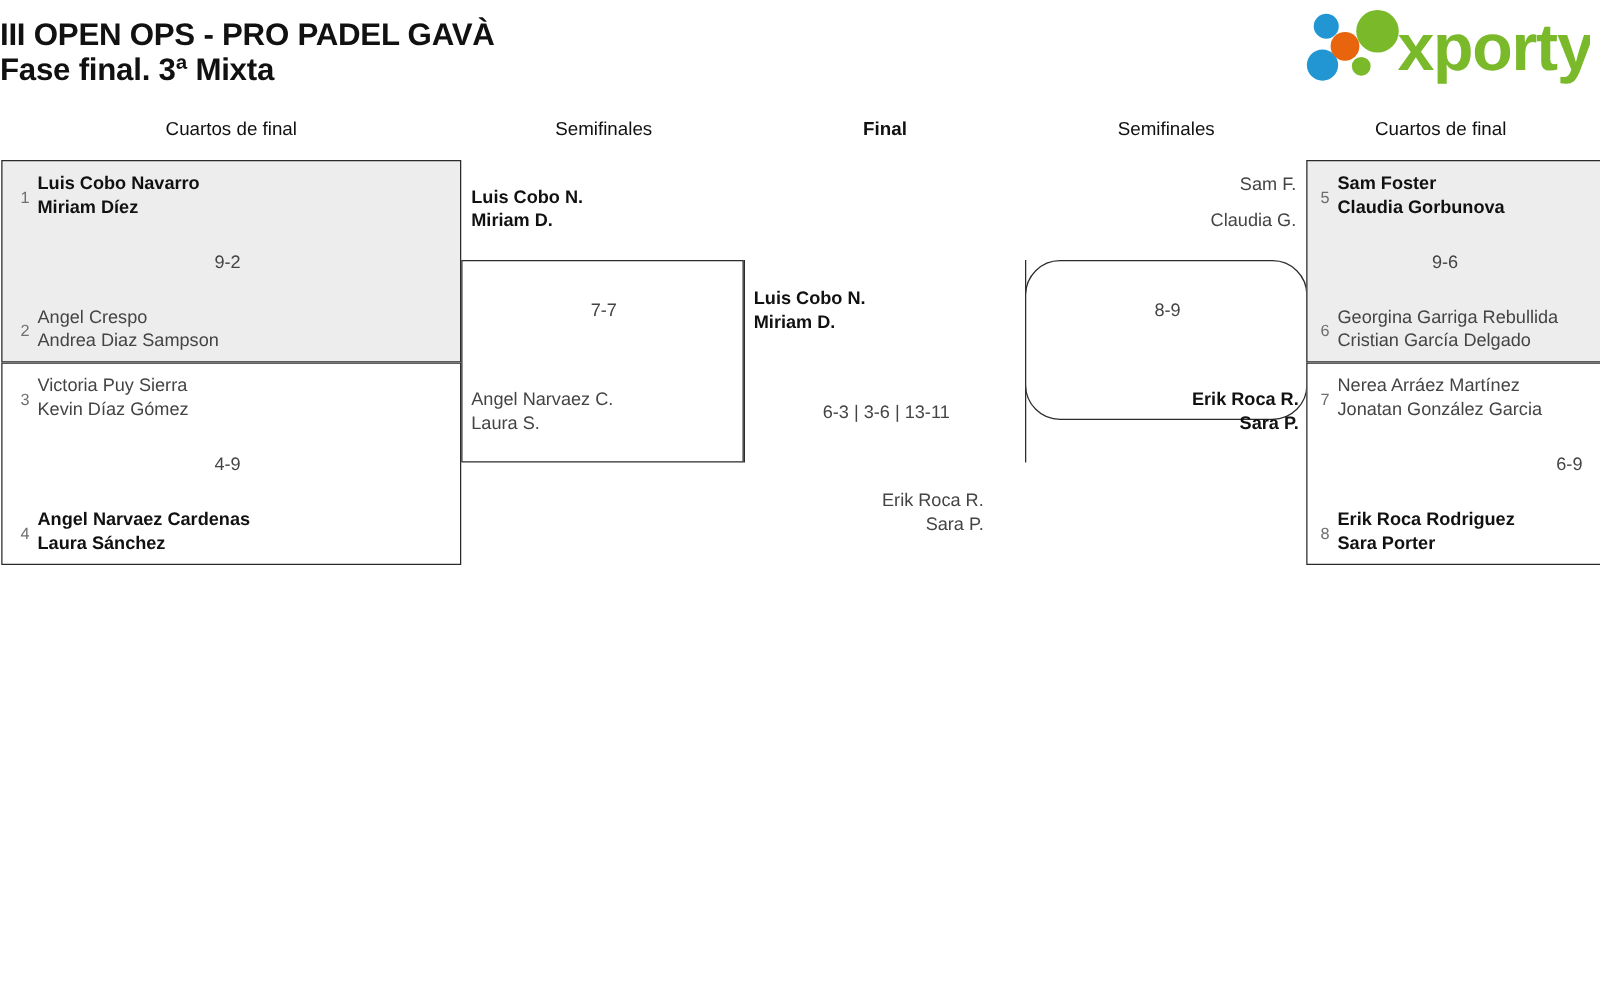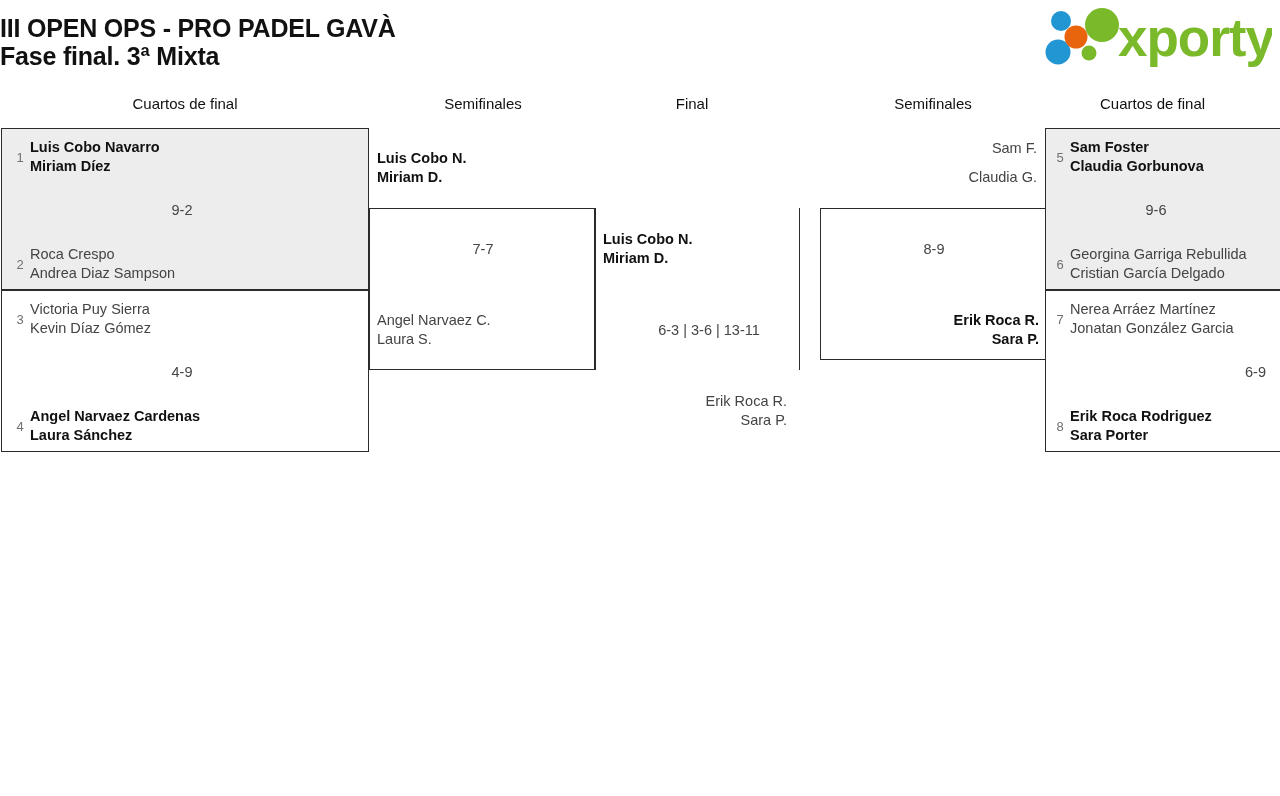--- a/index.html
+++ b/index.html
@@ -73,37 +73,37 @@
       <circle cx="22" cy="48" r="12.5" fill="#2196d3"></circle>
       <circle cx="40" cy="33" r="11.5" fill="#e8650d"></circle>
       <circle cx="53" cy="49" r="7.5" fill="#7ab929"></circle>
       <circle cx="66" cy="21" r="17" fill="#7ab929"></circle>
       <text x="82" y="52" font-family="'Liberation Sans', sans-serif" font-size="53" font-weight="700" fill="#7ab929" letter-spacing="-1">xporty</text>
     </svg>
   </div>
 
   <div class="col-head" style="left:55px;  width:260px;">Cuartos de final</div>
   <div class="col-head" style="left:353px; width:260px;">Semifinales</div>
-  <div class="col-head" style="left:562px; width:260px;">Final</div>
+  <div class="col-head" style="left:578px; width:260px;font-weight:bold;">Final</div>
   <div class="col-head" style="left:803px; width:260px;">Semifinales</div>
   <div class="col-head" style="left:1100px;width:260px; text-align:left;">Cuartos de final</div>
 
   <div class="bx gray" style="left:1px; top:128px; width:368px; height:162px;">
     <div class="slot" style="left:8px; top:9px;">
       <div class="seed">1</div>
       <div>
         <div class="names win">Luis Cobo Navarro</div>
         <div class="names win">Miriam Díez</div>
       </div>
     </div>
     <div class="score" style="left:0; top:72px; width:360px; text-align:center;">9-2</div>
     <div class="slot" style="left:8px; top:116px;">
       <div class="seed">2</div>
       <div>
-        <div class="names">Roca Crespo</div>
+        <div class="names">Angel Crespo</div>
         <div class="names">Andrea Diaz Sampson</div>
       </div>
     </div>
   </div>
 
   <div class="bx white" style="left:1px; top:290px; width:368px; height:162px;">
     <div class="slot" style="left:8px; top:9px;">
       <div class="seed">3</div>
       <div>
         <div class="names">Victoria Puy Sierra</div>
@@ -127,31 +127,31 @@
     <div class="score" style="left:0; top:31px; width:226px; text-align:center;">7-7</div>
     <div style="position:absolute; left:7px; top:102px;">
       <div class="names">Angel Narvaez C.</div>
       <div class="names">Laura S.</div>
     </div>
   </div>
 
   <div class="label win" style="left:603px; top:230px;">Luis Cobo N.</div>
   <div class="label win" style="left:603px; top:249px;">Miriam D.</div>
 
-  <div class="bx white" style="left:595px; top:208px; width:205px; height:162px; border-top:none; border-bottom:none; background:transparent;">
+  <div class="bx white" style="left:595px; top:208px; width:226px; height:162px; border-top:none; border-bottom:none; background:transparent;">
     <div class="score" style="left:0; top:113px; width:226px; text-align:center;">6-3 | 3-6 | 13-11</div>
   </div>
 
   <div class="label right" style="left:561px; top:392px; width:226px;">Erik Roca R.</div>
   <div class="label right" style="left:561px; top:411px; width:226px;">Sara P.</div>
 
   <div class="label right" style="left:811px; top:168px; width:226px;">Claudia G.</div>
   <div class="label right" style="left:811px; top:139px; width:226px;">Sam F.</div>
 
-  <div class="bx white" style="left:820px; top:208px; width:226px; height:152px;">
+  <div class="bx white" style="left:820px; top:208px; width:226px; height:128px;border-radius:28px;">
     <div class="score" style="left:0; top:31px; width:226px; text-align:center;">8-9</div>
     <div style="position:absolute; left:0; top:102px; width:218px;">
       <div class="names win right">Erik Roca R.</div>
       <div class="names win right">Sara P.</div>
     </div>
   </div>
 
   <div class="bx gray" style="left:1045px; top:128px; width:290px; height:162px;">
     <div class="slot" style="left:4px; top:9px;">
       <div class="seed">5</div>

